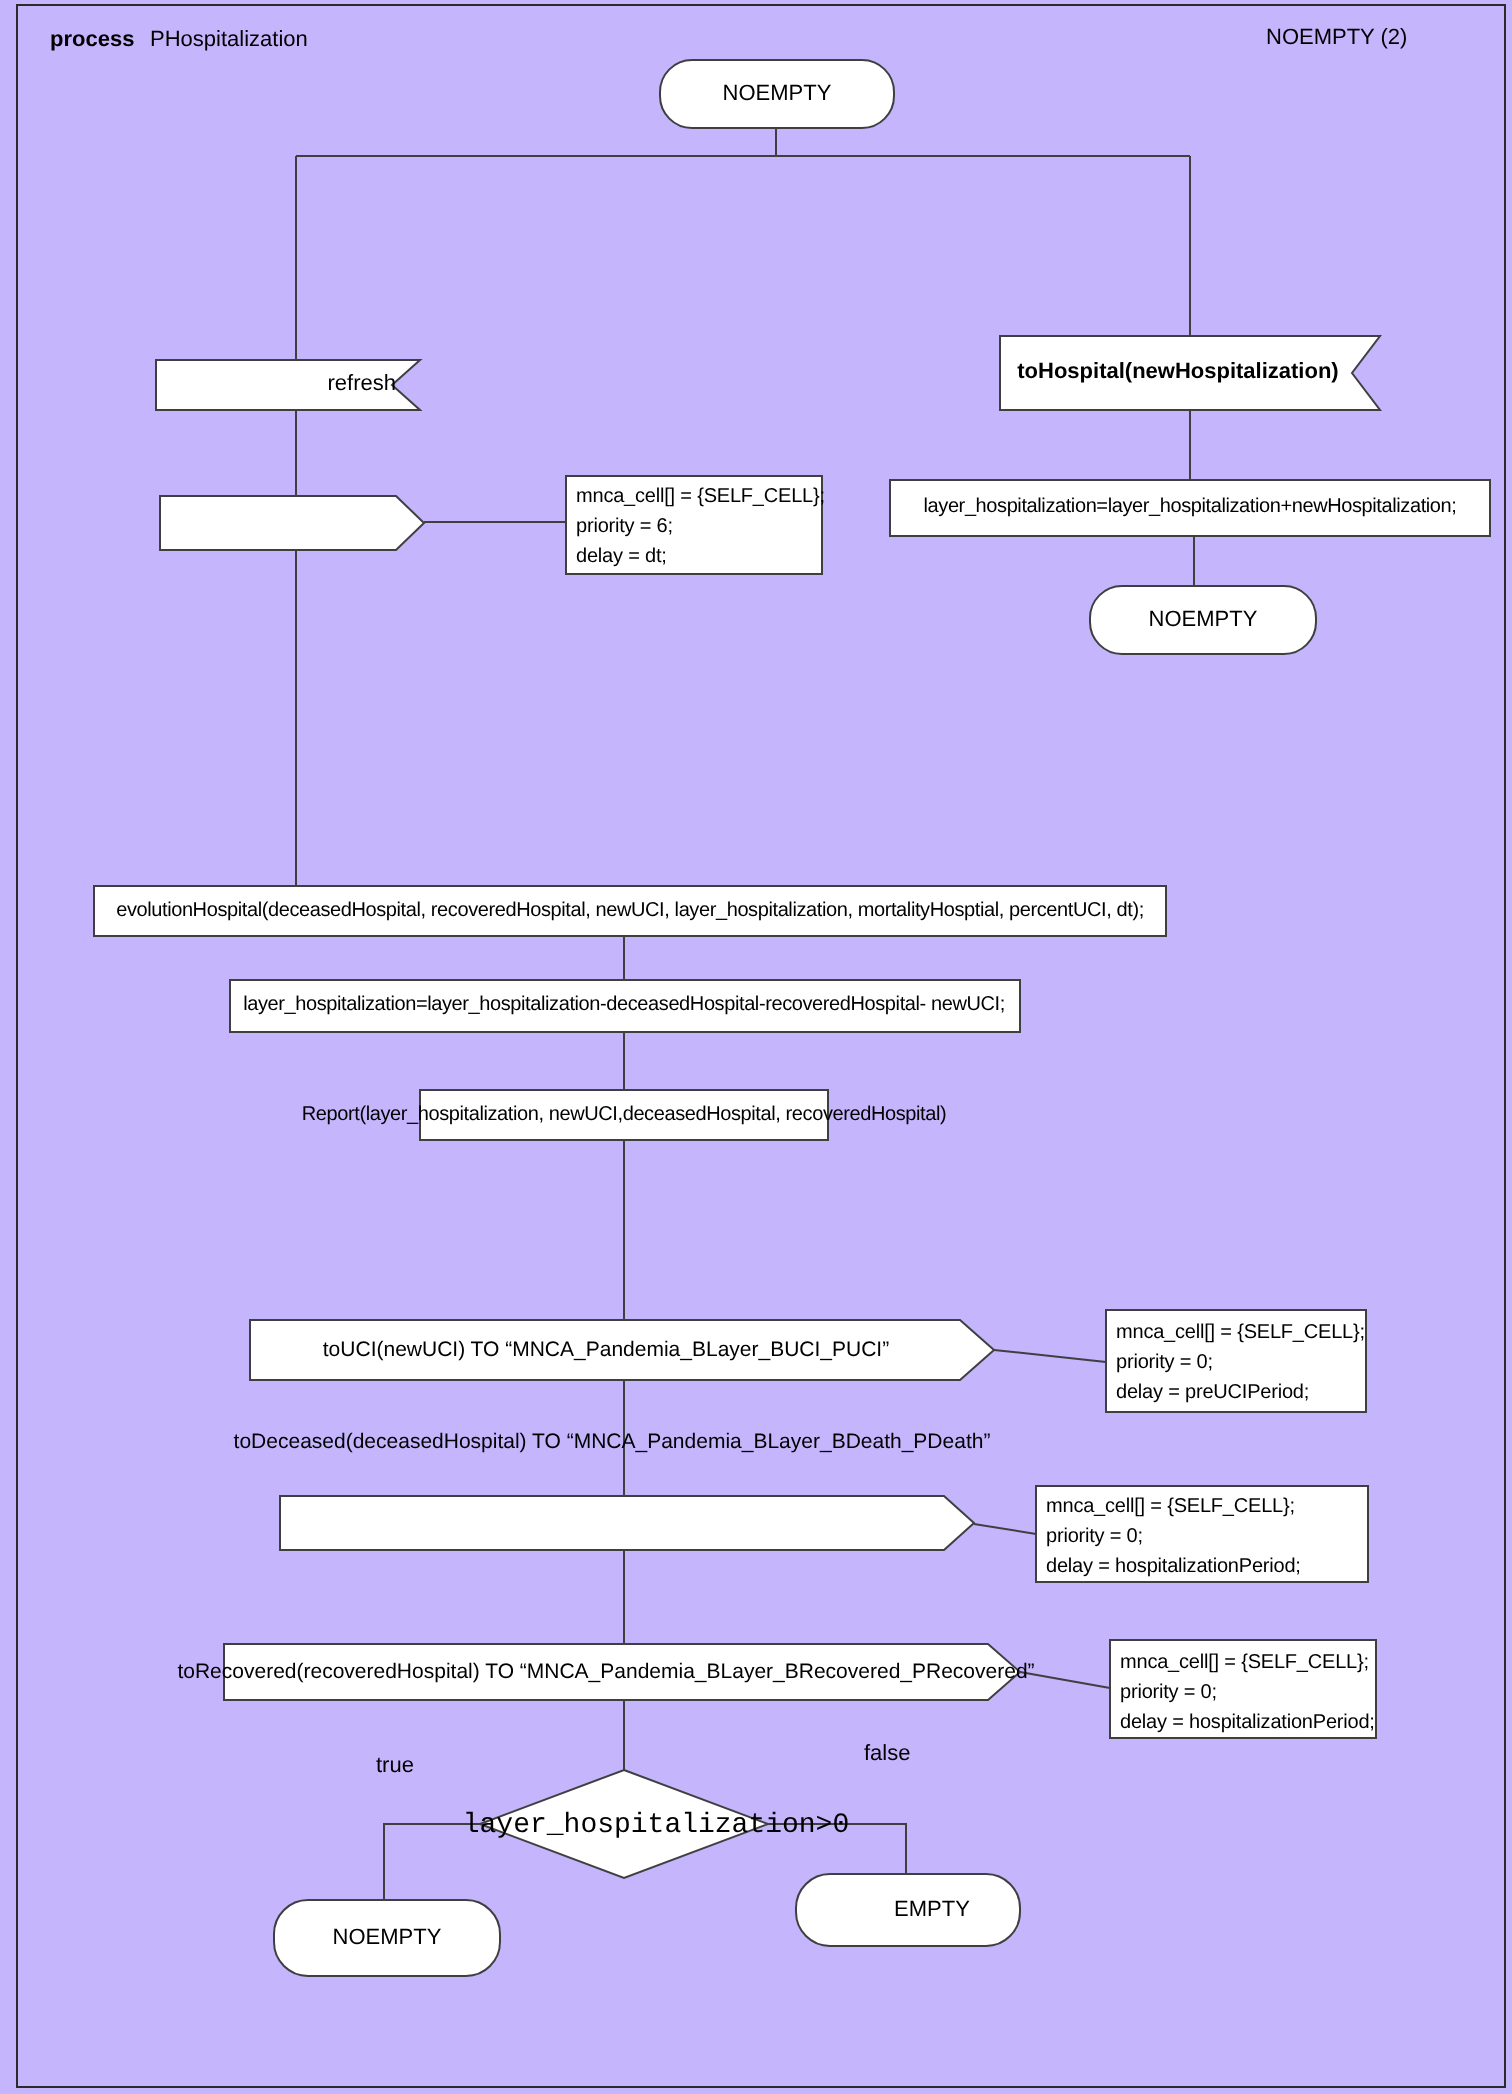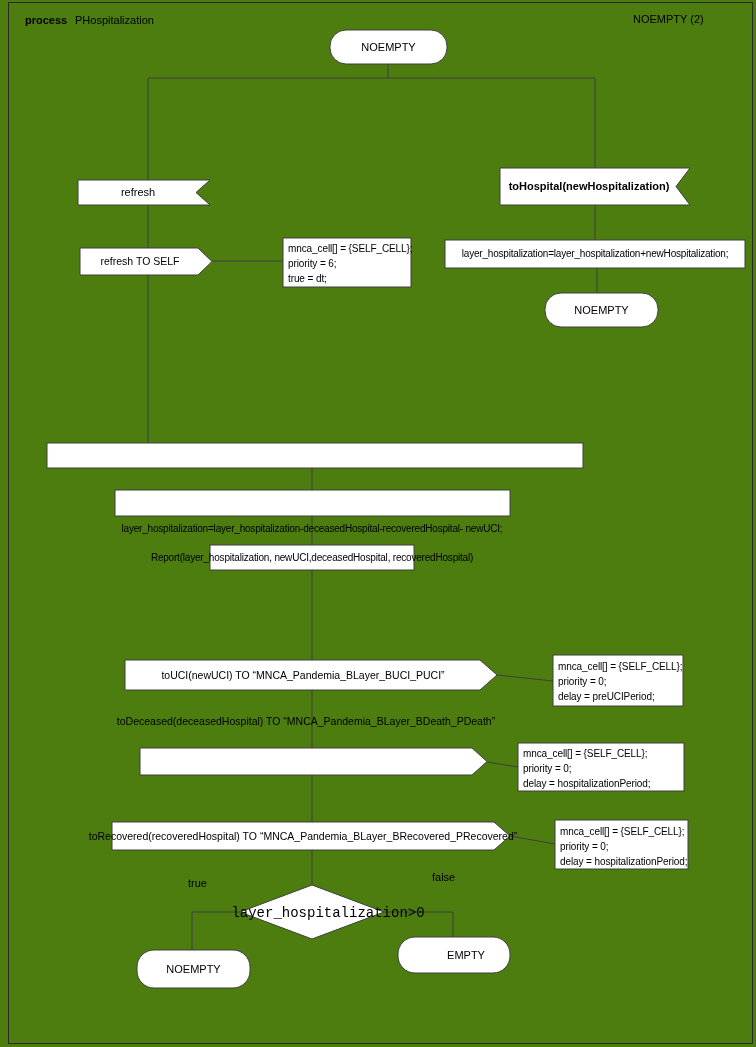--- a/index.html
+++ b/index.html
@@ -1,41 +1,41 @@
 <!DOCTYPE html>
 <html><head>
 <meta charset="utf-8">
 <style>
   * { margin:0; padding:0; box-sizing:border-box; }
   html,body { background:#fff; }
   body { font-family:"Liberation Sans", sans-serif; color:#000; }
-  .canvas { position:relative; width:756px; height:1047px; background:#4d7c0f; overflow:hidden; }
+  .canvas { position:relative; width:756px; height:1047px; background:#c4b5fd; overflow:hidden; }
   .page-border { position:absolute; left:8px; top:2px; width:745px; height:1042px; border:1px solid #2b2b2b; }
   svg.layer { position:absolute; left:0; top:0; }
   .shape { fill:#ffffff; stroke:#3f3f3f; stroke-width:1; }
   .edge  { fill:none; stroke:#3f3f3f; stroke-width:1; }
 
   .lbl { position:absolute; font-size:11px; white-space:nowrap; color:#000; }
   .ctr { text-align:center; }
   .small { font-size:10px; letter-spacing:-0.2px; }
   .note { font-size:10px; line-height:15px; letter-spacing:-0.1px; }
 
   .l-kind   { left:25px;  top:14px;  font-weight:bold; }
   .l-title  { left:75px;  top:14px; }
   .l-corner { left:633px; top:13px; }
 
   .l-state-top   { left:330px; top:30px;  width:117px; line-height:34px; }
-  .l-refresh     { left:78px;  top:180px; width:120px; line-height:25px; }
+  .l-refresh     { left:78px;  top:180px; width:120px; line-height:25px;text-align:right; }
   .l-tohospital  { left:500px; top:168px; width:178px; line-height:37px;font-weight:bold; }
   .l-refresh-self{ left:80px;  top:248px; width:120px; line-height:27px; font-size:10.5px; }
   .l-note-refresh     { left:288px; top:241px; }
   .l-hosp-plus   { left:595px; top:240px; line-height:28px; transform:translateX(-50%); }
   .l-state-right { left:545px; top:293px; width:113px; line-height:34px; }
   .l-evolution   { left:315px; top:443px; line-height:25px; transform:translateX(-50%); }
-  .l-hosp-minus  { left:312px; top:516px; line-height:26px; transform:translateX(-50%); }
+  .l-hosp-minus  { left:312px; top:490px; line-height:26px; transform:translateX(-50%); }
   .l-report      { left:312px; top:545px; line-height:25px; transform:translateX(-50%); }
   .l-touci       { left:125px; top:660px; width:356px; line-height:30px; font-size:10.5px;text-align:center; }
   .l-note-touci       { left:558px; top:659px; }
   .l-todeceased  { left:306px; top:708px; line-height:27px; transform:translateX(-50%); font-size:10.5px; }
   .l-note-todeceased  { left:523px; top:746px; }
   .l-torecovered { left:303px; top:822px; line-height:28px; transform:translateX(-50%); font-size:10.5px; }
   .l-note-torecovered { left:560px; top:824px; }
   .l-decision    { left:328px; top:905px; transform:translateX(-50%); font-size:14px;font-family:Liberation Mono, monospace; }
   .l-true        { left:188px; top:877px; }
   .l-false       { left:432px; top:871px; }
@@ -89,30 +89,30 @@
     <rect class="shape" x="398" y="937" width="112" height="36" rx="17"></rect>
   </svg>
 
   <div class="lbl l-kind">process</div>
   <div class="lbl l-title">PHospitalization</div>
   <div class="lbl l-corner">NOEMPTY (2)</div>
 
   <div class="lbl ctr l-state-top">NOEMPTY</div>
   <div class="lbl ctr l-refresh">refresh</div>
   <div class="lbl ctr l-tohospital">toHospital(newHospitalization)</div>
-  <div class="lbl ctr l-refresh-self">refresh TO SELF</div>
 
   <div class="lbl note l-note-refresh">
     <div>mnca_cell[] = {SELF_CELL};</div>
     <div>priority = 6;</div>
-    <div>true = dt;</div>
+    <div>delay = dt;</div>
   </div>
 
   <div class="lbl small l-hosp-plus">layer_hospitalization=layer_hospitalization+newHospitalization;</div>
   <div class="lbl ctr l-state-right">NOEMPTY</div>
+  <div class="lbl small l-evolution">evolutionHospital(deceasedHospital, recoveredHospital, newUCI, layer_hospitalization, mortalityHosptial, percentUCI, dt);</div>
   <div class="lbl small l-hosp-minus">layer_hospitalization=layer_hospitalization-deceasedHospital-recoveredHospital- newUCI;</div>
   <div class="lbl small l-report">Report(layer_hospitalization, newUCI,deceasedHospital, recoveredHospital)</div>
 
   <div class="lbl ctr l-touci">toUCI(newUCI) TO “MNCA_Pandemia_BLayer_BUCI_PUCI”</div>
   <div class="lbl note l-note-touci">
     <div>mnca_cell[] = {SELF_CELL};</div>
     <div>priority = 0;</div>
     <div>delay = preUCIPeriod;</div>
   </div>
 

